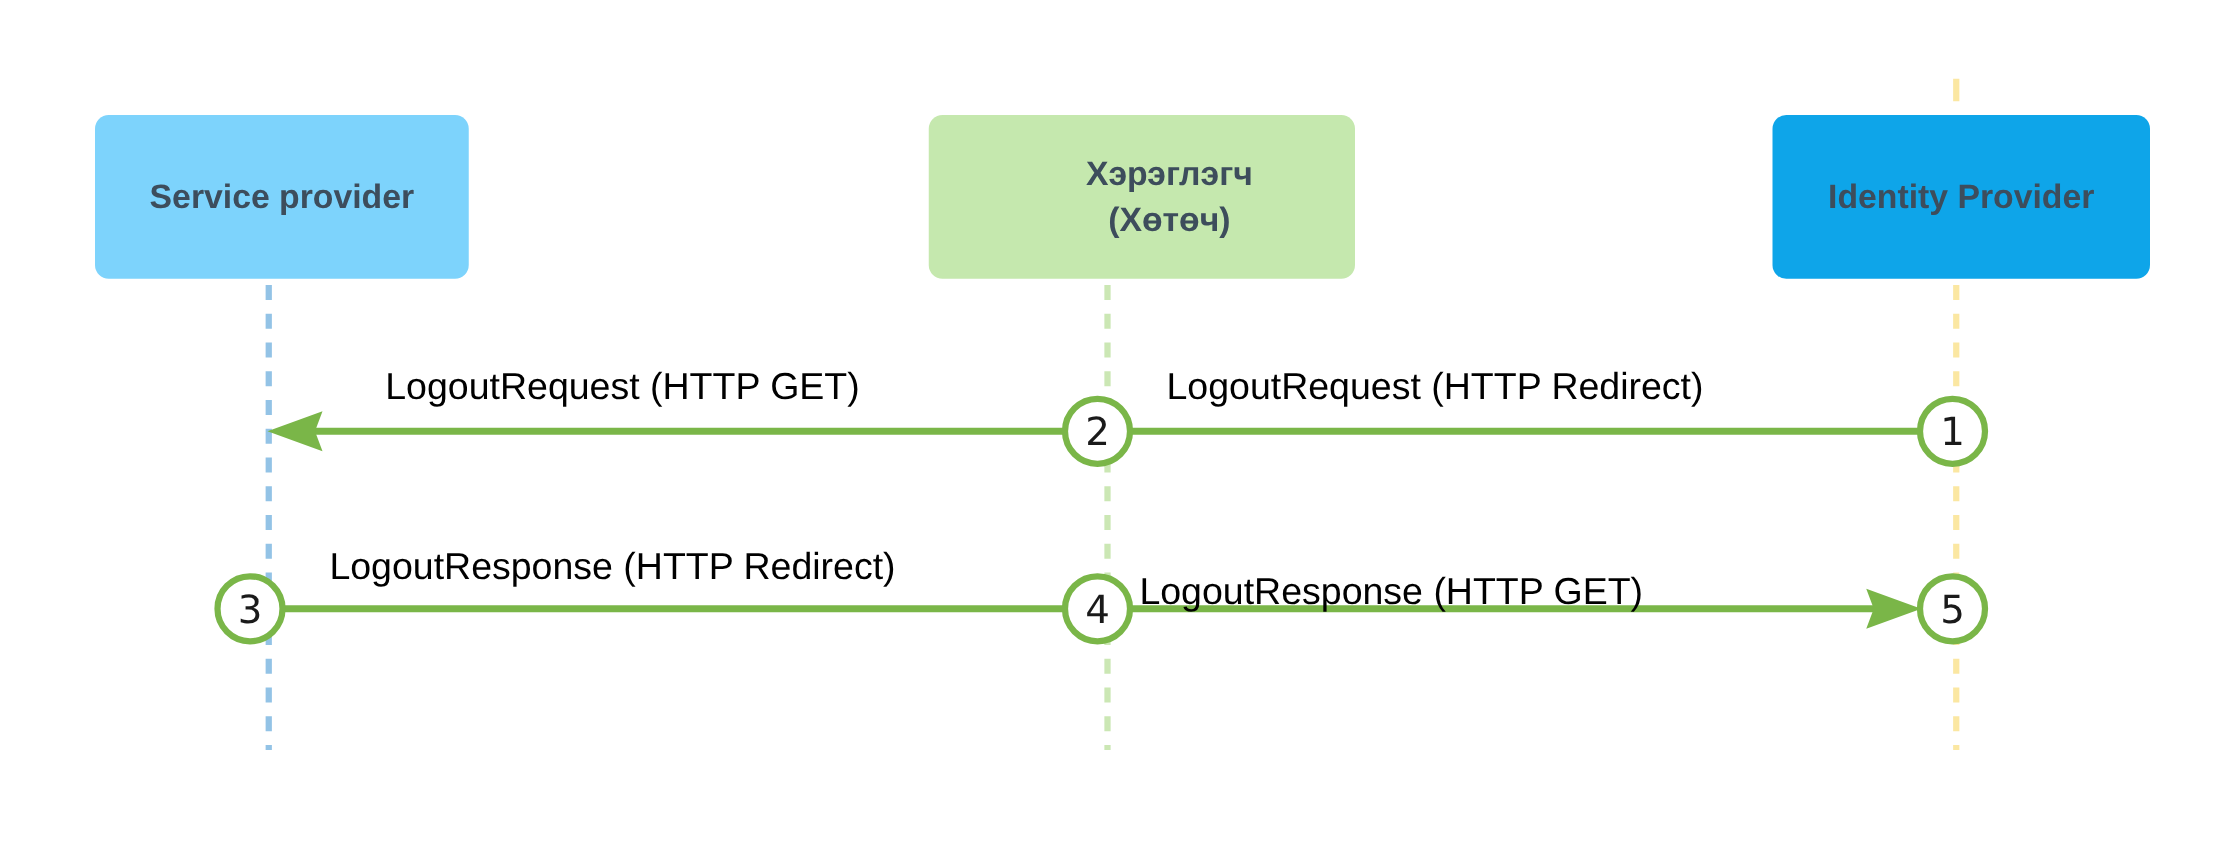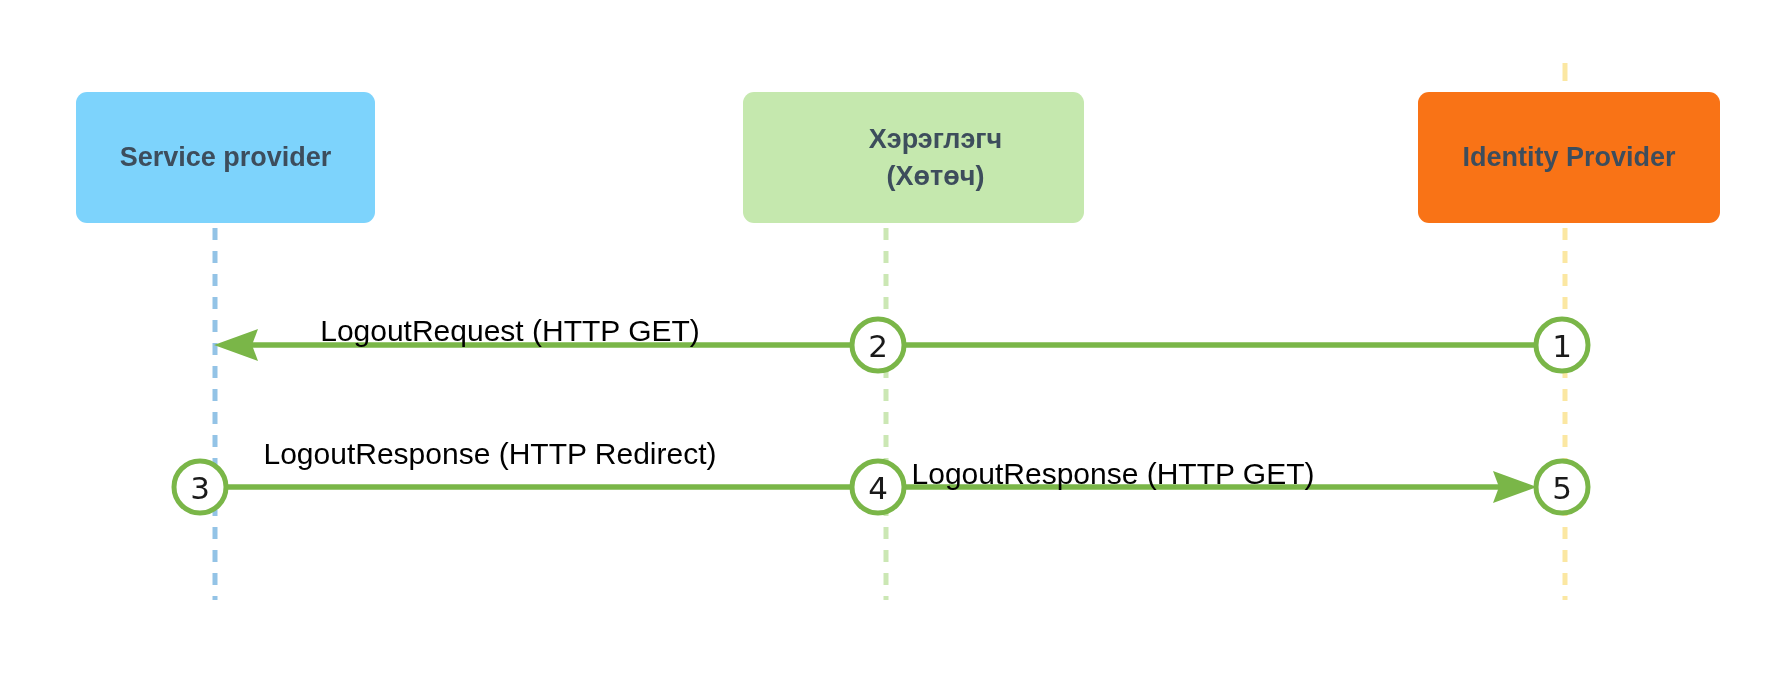--- a/index.html
+++ b/index.html
@@ -55,25 +55,26 @@
 
 <div class="canvas">
 
   <div class="actor-box sp" style="background-color: #7dd3fc;">
     <div>Service provider</div>
   </div>
   <div class="actor-box br" style="background-color: rgb(197, 232, 174); padding-left: 44px;">
     <div>Хэрэглэгч</div>
     <div>(Хөтөч)</div>
   </div>
-  <div class="actor-box idp" style="background-color: #f97316;">
+  <div class="actor-box idp" style="background-color: #0ea5e9;">
     <div>Identity Provider</div>
   </div>
 
-  <div class="msg-label" style="left:510px;  top:292px;margin-top:21px;">LogoutRequest (HTTP GET)</div>
+  <div class="msg-label" style="left:498px;  top:292px;">LogoutRequest (HTTP GET)</div>
+  <div class="msg-label" style="left:1148px; top:292px;">LogoutRequest (HTTP Redirect)</div>
   <div class="msg-label" style="left:490px;  top:436px;">LogoutResponse (HTTP Redirect)</div>
   <div class="msg-label" style="left:1113px; top:456px;">LogoutResponse (HTTP GET)</div>
 
   <svg class="overlay" viewBox="0 0 1791 675">
 
     <line x1="215" y1="228" x2="215" y2="600" stroke="#93c3e6" stroke-width="5" stroke-dasharray="12 11"></line>
     <line x1="886" y1="228" x2="886" y2="600" stroke="#cbe7b4" stroke-width="5" stroke-dasharray="12 11"></line>
     <line x1="1565" y1="63" x2="1565" y2="81" stroke="#fbe7a2" stroke-width="5"></line>
     <line x1="1565" y1="228" x2="1565" y2="600" stroke="#fbe7a2" stroke-width="5" stroke-dasharray="12 11"></line>
 

